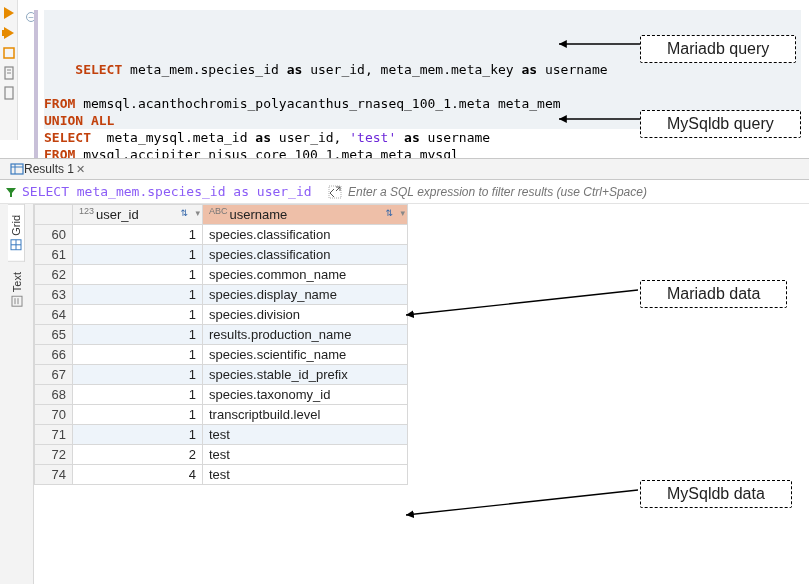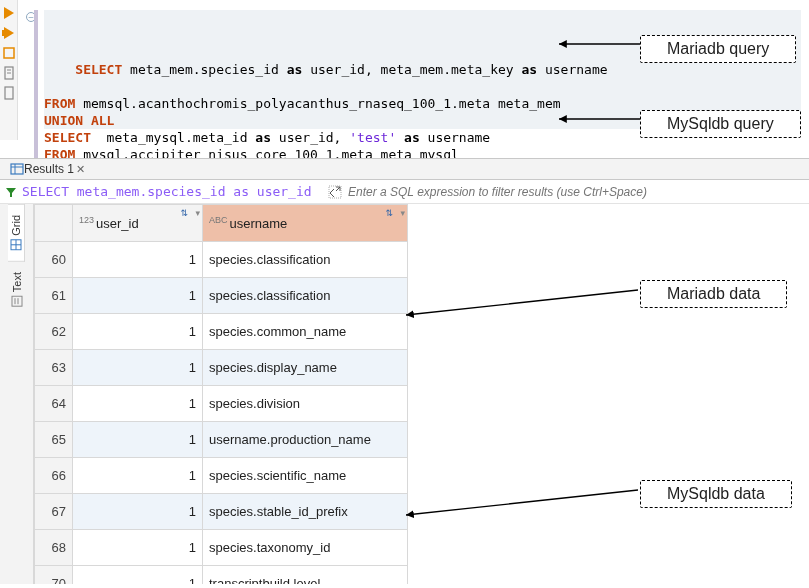--- a/index.html
+++ b/index.html
@@ -28,21 +28,21 @@
   .expand-ico { margin: 0 6px; }
   .filter-input { flex: 1; border: none; font-style: italic; color: #888; font-size: 12px; outline: none; background: transparent; }
 
   .side-tabs { position: absolute; left: 0; top: 204px; width: 34px; height: 380px; background: #f3f3f3; border-right: 1px solid #d8d8d8; display: flex; flex-direction: column; align-items: center; }
   .side-tab { writing-mode: vertical-rl; transform: rotate(180deg); padding: 10px 2px; font-size: 11px; color: #333; display: flex; align-items: center; gap: 3px; }
   .side-tab.active { background: #fff; border: 1px solid #d8d8d8; border-right: none; }
   .mini-ico { width: 12px; height: 12px; transform: rotate(90deg); }
 
   .grid { position: absolute; left: 34px; right: 0; top: 204px; height: 380px; overflow: hidden; font-size: 13px; }
   .grid table { border-collapse: collapse; }
-  .grid th, .grid td { border: 1px solid #d8d8d8; padding: 10px 6px; height: 20px; }
+  .grid th, .grid td { border: 1px solid #d8d8d8; padding: 1px 6px; height: 20px; }
   .grid th { background: #f3f3f3; font-weight: normal; text-align: left; position: relative; }
   .rownum-col { width: 38px; text-align: right; color: #444; background: #f3f3f3; }
   .col-userid { width: 130px; text-align: right; position: relative; }
   .col-username { width: 205px; text-align: left; position: relative; }
   .hdr-userid { background: #f3f3f3; }
   .hdr-username { background: #eebfa8 !important; }
   .hdr-type { font-size: 9px; color: #777; margin-right: 2px; vertical-align: super; }
   .sort-ico { position: absolute; right: 14px; top: 3px; font-size: 9px; color: #36a; }
   .filter-glyph { position: absolute; right: 2px; top: 3px; font-size: 9px; color: #888; }
   .row-alt td { background: #eef4fa; }
@@ -166,21 +166,21 @@
           <td class="col-username">species.display_name</td>
         </tr>
         <tr>
           <td class="rownum-col">64</td>
           <td class="col-userid">1</td>
           <td class="col-username">species.division</td>
         </tr>
         <tr class="row-alt">
           <td class="rownum-col">65</td>
           <td class="col-userid">1</td>
-          <td class="col-username">username.production_name</td>
+          <td class="col-username">results.production_name</td>
         </tr>
         <tr>
           <td class="rownum-col">66</td>
           <td class="col-userid">1</td>
           <td class="col-username">species.scientific_name</td>
         </tr>
         <tr class="row-alt">
           <td class="rownum-col">67</td>
           <td class="col-userid">1</td>
           <td class="col-username">species.stable_id_prefix</td>

